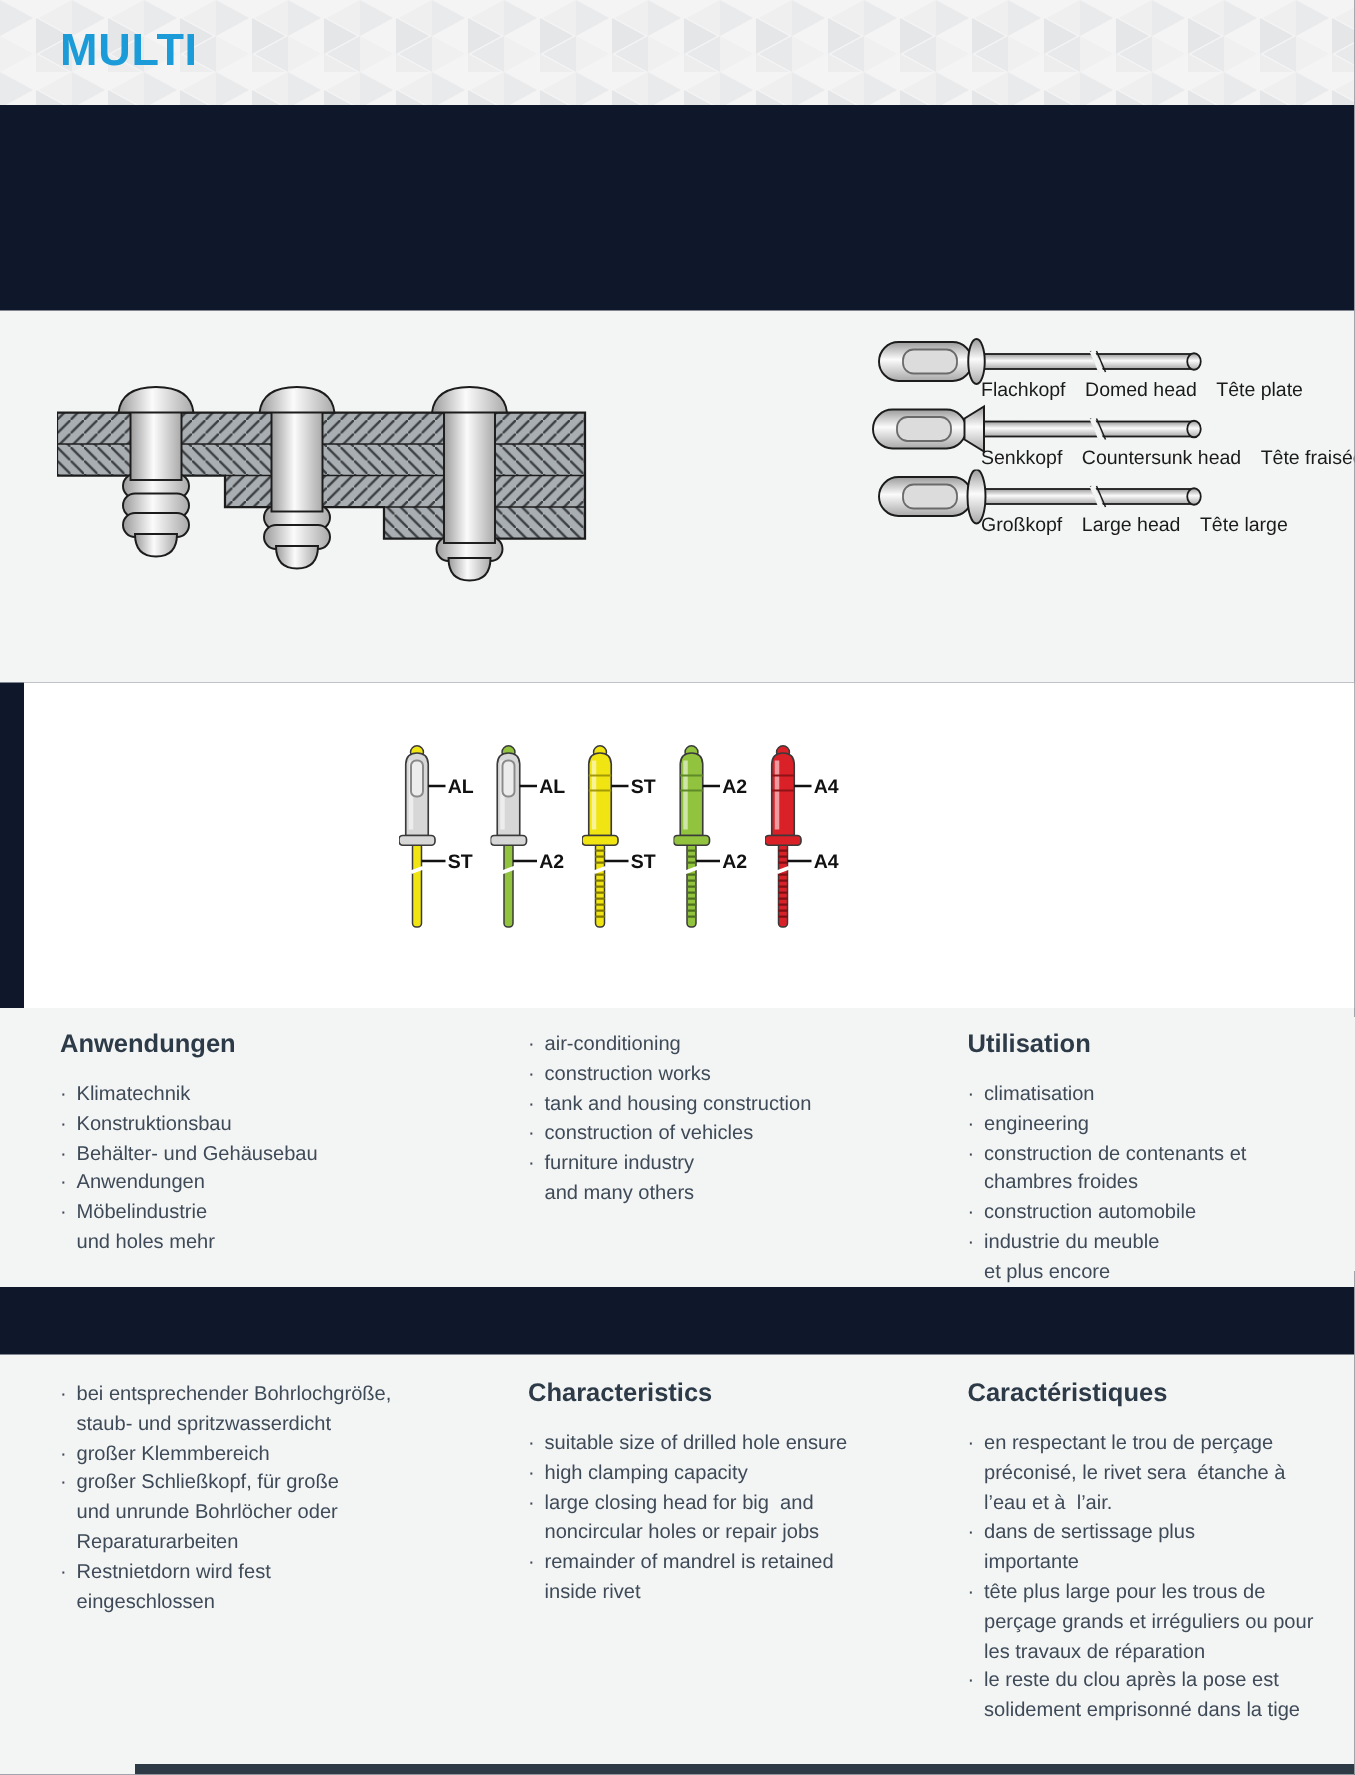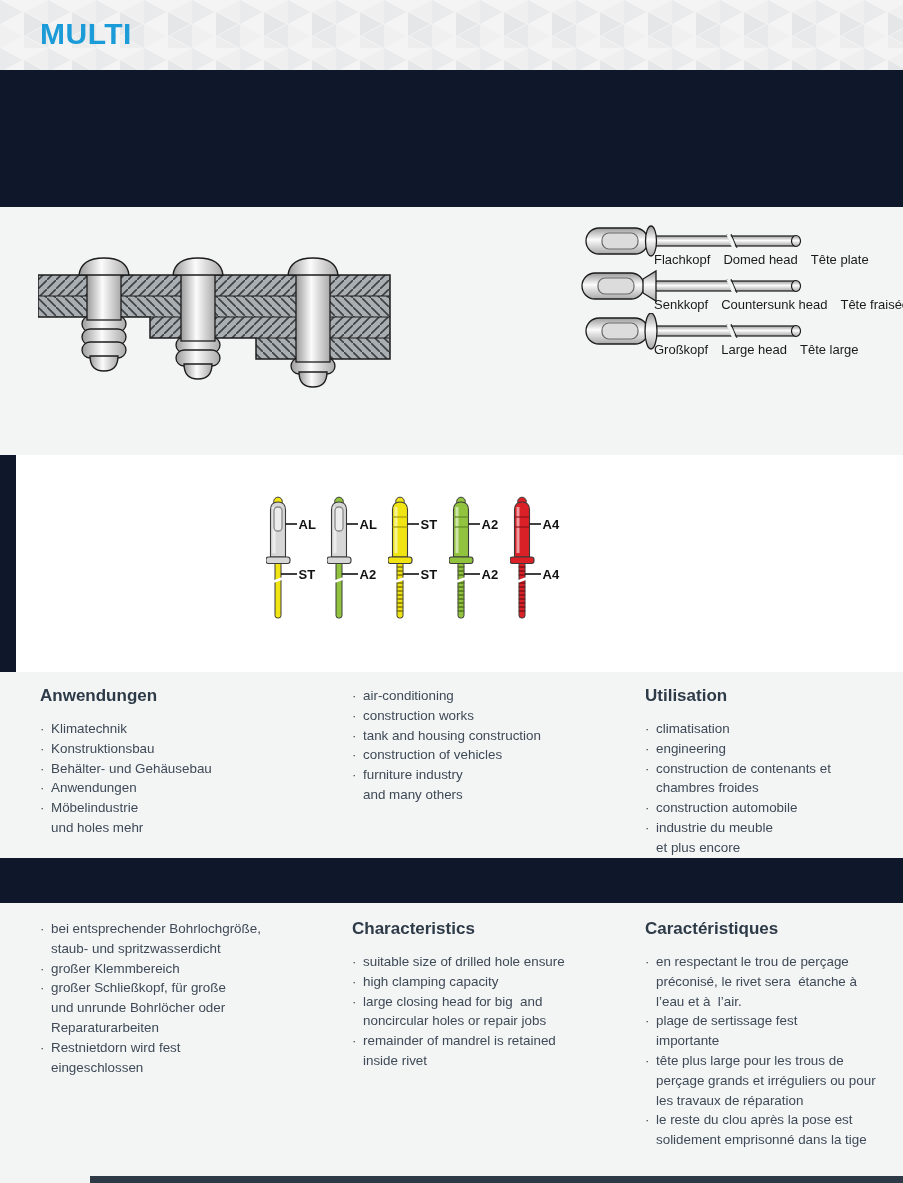--- a/index.html
+++ b/index.html
@@ -565,21 +565,21 @@
           <div class="li">
             <span class="b"></span>
             <span class="t">préconisé, le rivet sera  étanche à</span>
           </div>
           <div class="li">
             <span class="b"></span>
             <span class="t">l’eau et à  l’air.</span>
           </div>
           <div class="li">
             <span class="b">·</span>
-            <span class="t">plage de sertissage fest</span>
+            <span class="t">dans de sertissage plus</span>
           </div>
           <div class="li">
             <span class="b"></span>
             <span class="t">importante</span>
           </div>
           <div class="li">
             <span class="b">·</span>
             <span class="t">tête plus large pour les trous de</span>
           </div>
           <div class="li">

